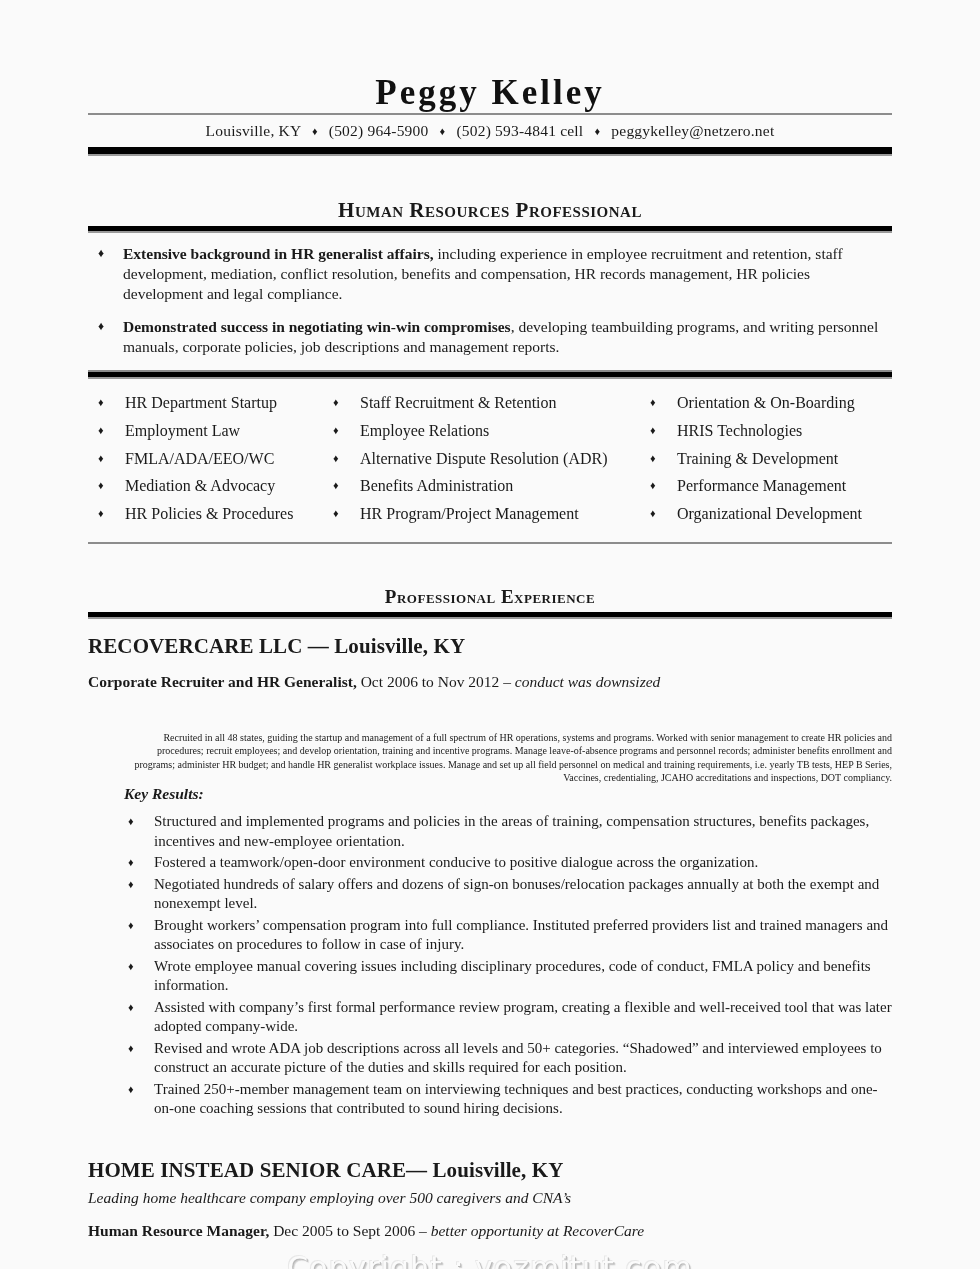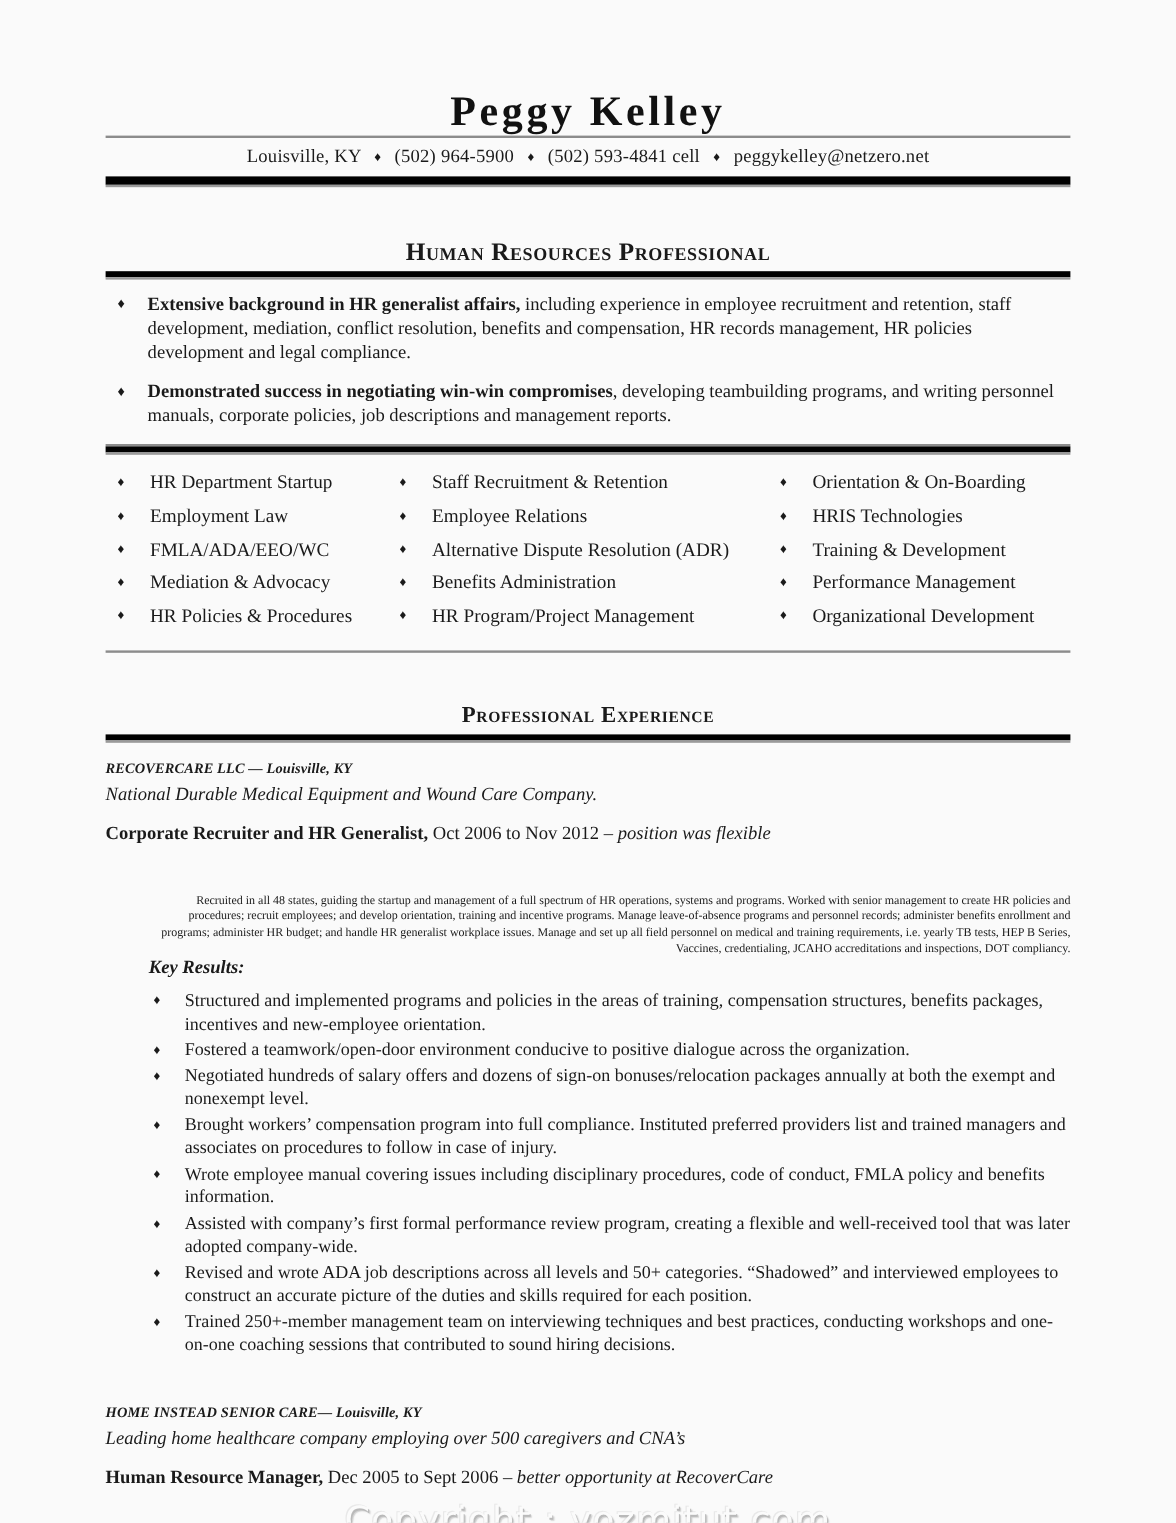--- a/index.html
+++ b/index.html
@@ -122,25 +122,24 @@
     flex: 0 0 27px;
     font-size: 11px;
     line-height: 1.95;
   }
   .skill-row .txt { flex: 1; white-space: nowrap; }
 
   
   .job { padding-top: 14px; }
   .job.second { padding-top: 36px; }
   .company {
-    font-size: 12px;
+    font-size: 21px;
     font-weight: bold;
     letter-spacing: 0.1px;
     line-height: 1.3;
-    font-style: italic;
   }
   .tagline {
     font-size: 15.5px;
     font-style: italic;
     line-height: 1.4;
     padding-top: 3px;
   }
   .role {
     font-size: 15.5px;
     padding-top: 11px;
@@ -309,22 +308,21 @@
         </div>
     </div>
   </div>
 
   <div class="sec-top"></div>
   <div class="section-head sm">Professional Experience</div>
   <div class="sec-bot"></div>
 
   <div class="job">
     <div class="company">RECOVERCARE LLC — Louisville, KY</div>
-    <div class="tagline">National Durable Medical Equipment and Wound Care Company.</div>
-    <div class="role"><span class="title">Corporate Recruiter and HR Generalist,</span><span> Oct 2006 to Nov 2012 – </span><span class="note">position was flexible</span></div>
+    <div class="role"><span class="title">Corporate Recruiter and HR Generalist,</span><span> Oct 2006 to Nov 2012 – </span><span class="note">conduct was downsized</span></div>
     <div class="job-body">Recruited in all 48 states, guiding the startup and management of a full spectrum of HR operations, systems and programs. Worked with senior management to create HR policies and procedures; recruit employees; and develop orientation, training and incentive programs. Manage leave-of-absence programs and personnel records; administer benefits enrollment and programs; administer HR budget; and handle HR generalist workplace issues. Manage and set up all field personnel on medical and training requirements, i.e. yearly TB tests, HEP B Series, Vaccines, credentialing, JCAHO accreditations and inspections, DOT compliancy.</div>
     <div class="key-results">Key Results:</div>
 
     <div class="results">
       <div class="res-item">
           <span class="bul">♦</span>
           <span class="txt">Structured and implemented programs and policies in the areas of training, compensation structures, benefits packages, incentives and new-employee orientation.</span>
         </div>
       <div class="res-item">
           <span class="bul">♦</span>

